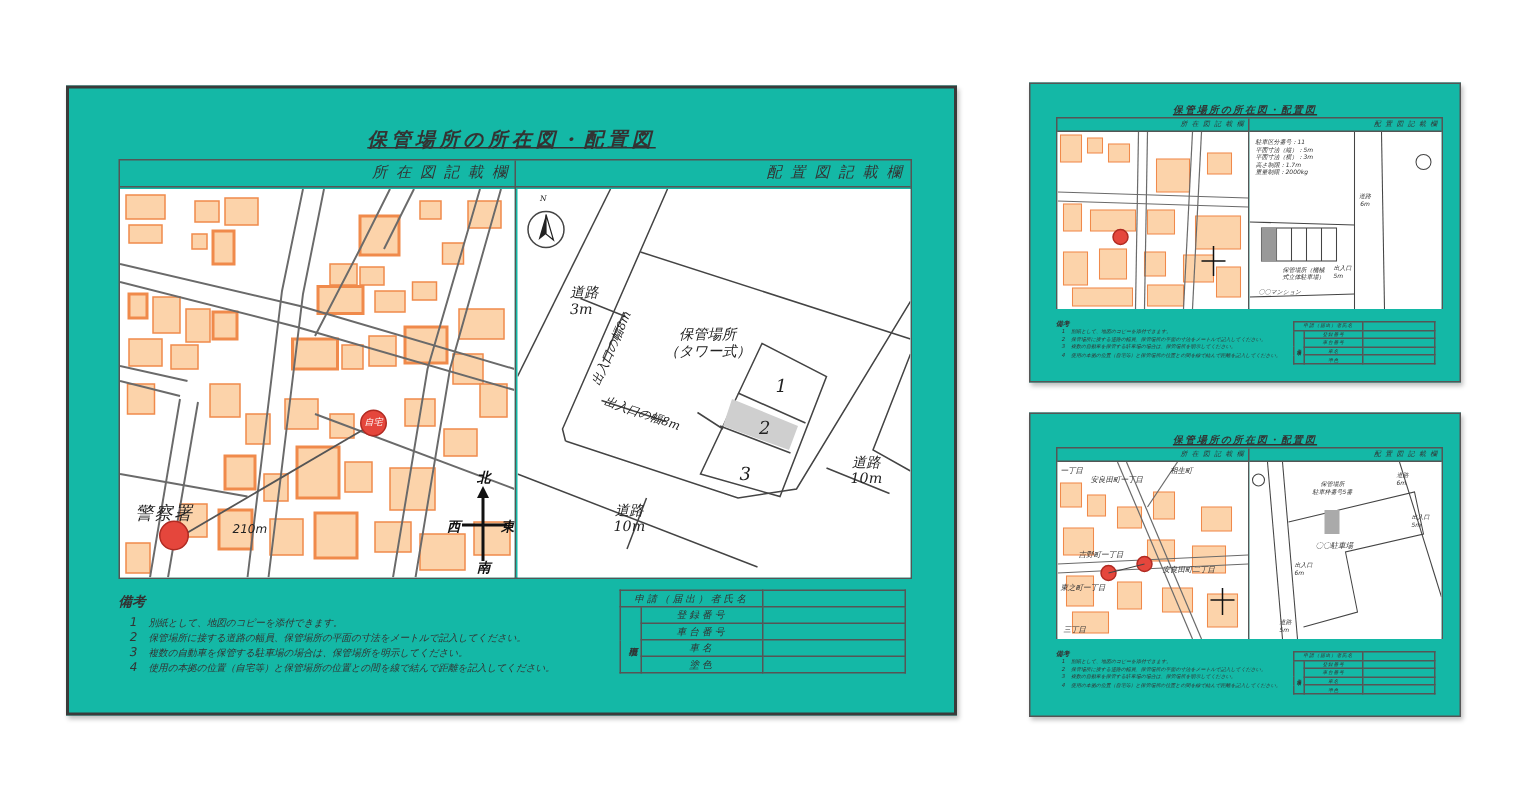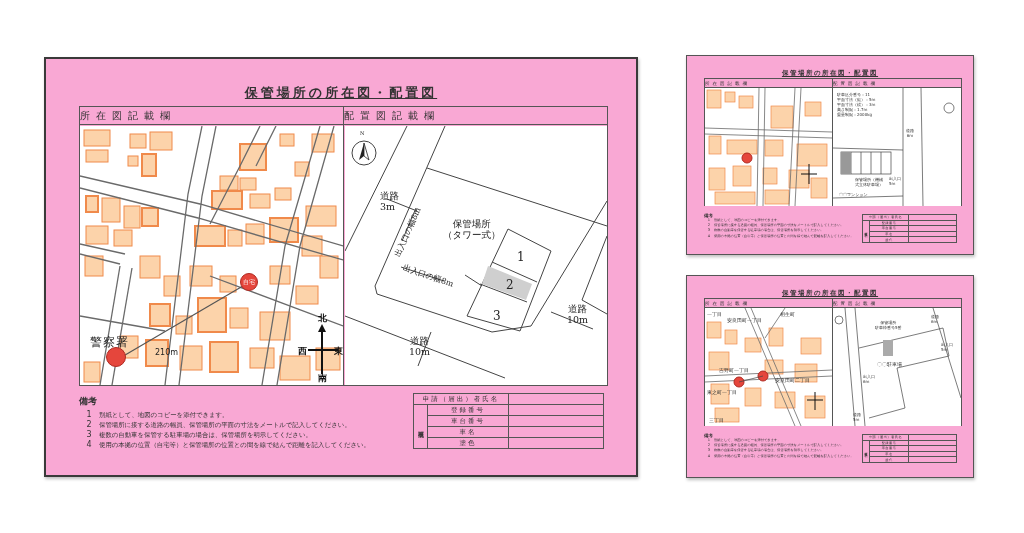--- a/index.html
+++ b/index.html
@@ -1,30 +1,30 @@
 <!DOCTYPE html>
 <html><head>
 <meta charset="utf-8">
 <style>
   * { box-sizing: border-box; margin: 0; padding: 0; }
   html, body { width: 1024px; height: 533px; background: #ffffff; overflow: hidden; }
   body { position: relative; font-family: "DejaVu Serif", "Liberation Serif", serif; color: #222; }
 
-  .sheet { position: absolute; background: #f9a8d4; border: 2px solid #3a3a3a; box-shadow: 1px 2px 3px rgba(0,0,0,0.25); }
+  .sheet { position: absolute; background: #14b8a6; border: 2px solid #3a3a3a; box-shadow: 1px 2px 3px rgba(0,0,0,0.25); font-style: italic; }
   .sheet.main { left: 44px; top: 57px; width: 594px; height: 420px; }
   .sheet.thumb { border-width: 1px; border-color: #555; }
   .sheet.t1 { left: 686px; top: 55px; width: 288px; height: 200px; }
   .sheet.t2 { left: 686px; top: 275px; width: 288px; height: 203px; }
 
   .title { position: absolute; text-decoration: underline; letter-spacing: 3px; color: #333; font-weight: bold; white-space: nowrap; }
   .main .title { left: 0; right: 0; top: 25px; text-align: center; font-size: 13px; }
 
   .frame { position: absolute; border: 1.5px solid #555; }
   .main .frame { left: 33px; top: 47px; width: 529px; height: 280px; }
-  .panel-head { position: absolute; top: 0; height: 18px; border-bottom: 1.5px solid #555; text-align: left; font-size: 10px; line-height: 17px; letter-spacing: 6px; font-family: "DejaVu Sans", sans-serif; color: #333; }
+  .panel-head { position: absolute; top: 0; height: 18px; border-bottom: 1.5px solid #555; text-align: right; font-size: 10px; line-height: 17px; letter-spacing: 6px; font-family: "DejaVu Sans", sans-serif; color: #333; }
   .divider { position: absolute; top: 0; bottom: 0; border-left: 1.5px solid #555; }
 
   .map-area { position: absolute; overflow: hidden; background: #fdf6ee; }
   .layout-area { position: absolute; overflow: hidden; background: #fff; }
 
   .notes { position: absolute; font-family: "DejaVu Sans", sans-serif; color: #333; }
   .main .notes { left: 33px; top: 336px; width: 340px; }
   .notes .head { font-size: 9px; font-weight: bold; margin-bottom: 2px; }
   .notes .row { display: flex; font-size: 6.4px; line-height: 10px; }
   .notes .num { width: 20px; text-align: center; font-size: 8px; }

